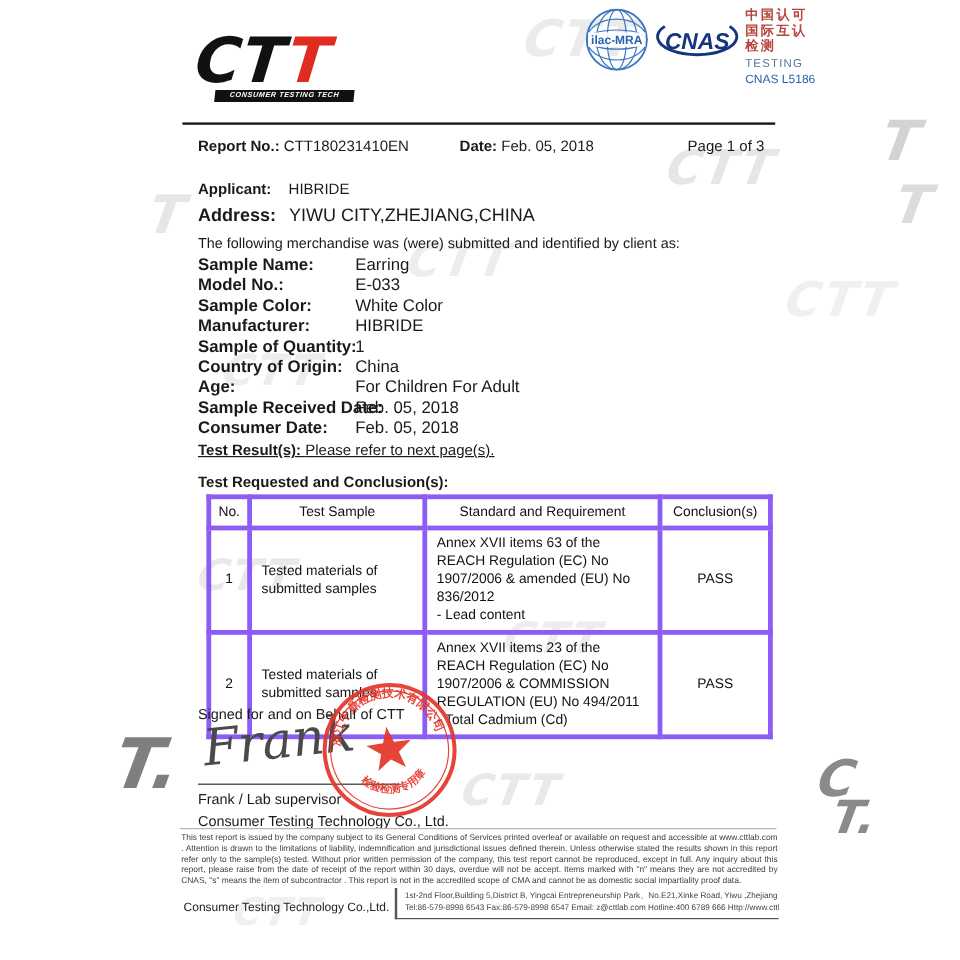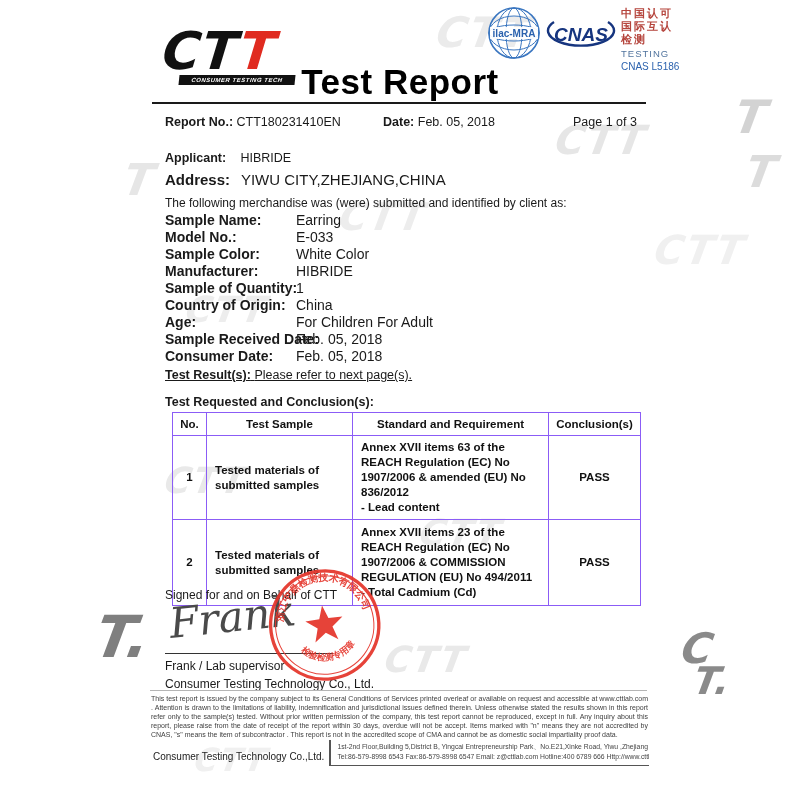--- a/index.html
+++ b/index.html
@@ -67,21 +67,21 @@
 
   .test-result { left:165px; top:368px; font-size:12.5px; text-decoration:underline; }
 
   .tbl-heading { left:165px; top:395px; font-size:12.5px; font-weight:bold; }
 
   .tbl { left:172px; top:412px; }
   table.conclusion {
     border-collapse:collapse; table-layout:fixed; width:468px;
     font-size:11.5px; line-height:15px; color:#111;
   }
-  table.conclusion th, table.conclusion td { border:1px solid #8b5cf6; font-weight:bold; }
+  table.conclusion th, table.conclusion td { border:4px solid #8b5cf6; font-weight:normal; }
   table.conclusion th { height:20px; text-align:center; padding:1px 2px; }
   td.c-no { text-align:center; }
   td.c-sample { padding:4px 8px; }
   td.c-standard { padding:4px 8px; white-space:pre-line; }
   td.c-concl { text-align:center; }
 
   .signed-line { left:165px; top:588px; font-size:12px; }
   .sig-wrap { left:163px; top:594px; }
   .sig-underline { left:165px; top:653px; width:168px; height:1px; background:#333; }
   .signer-line { left:165px; top:659px; font-size:12px; }
@@ -124,21 +124,20 @@
   <div class="wm" style="left:694px; top:662px; font-size:38px; color:#5a5a5a; opacity:.7;">T.</div>
   <div class="wm" style="left:735px; top:94px;  font-size:46px; color:#c9c9c9; opacity:.8;">T</div>
   <div class="wm" style="left:746px; top:150px; font-size:44px; color:#d4d4d4; opacity:.8;">T</div>
   <div class="wm" style="left:124px; top:158px; font-size:44px; color:#e6e6e6;">T</div>
 
   <div class="abs logo">
     <div class="logo-text"><span>C</span><span>T</span><span class="t-red">T</span></div>
     <div class="logo-bar">CONSUMER TESTING TECH</div>
   </div>
 
-  <div class="abs title">Test Report</div>
 
   <div class="abs ilac">
     <svg width="54" height="54" viewBox="0 0 54 54">
       <circle cx="27" cy="27" r="25" fill="none" stroke="#3a76c0" stroke-width="1.6"></circle>
       <ellipse cx="27" cy="27" rx="17" ry="25" fill="none" stroke="#3a76c0" stroke-width="1"></ellipse>
       <ellipse cx="27" cy="27" rx="8" ry="25" fill="none" stroke="#3a76c0" stroke-width="1"></ellipse>
       <ellipse cx="27" cy="27" rx="25" ry="17" fill="none" stroke="#3a76c0" stroke-width="1"></ellipse>
       <ellipse cx="27" cy="27" rx="25" ry="8" fill="none" stroke="#3a76c0" stroke-width="1"></ellipse>
       <rect x="3" y="21" width="48" height="12" fill="#ffffff" opacity="0.92"></rect>
       <text x="27" y="30.5" text-anchor="middle" font-size="10" font-weight="bold" fill="#2b62ae" font-family="Liberation Sans, sans-serif">ilac-MRA</text>

